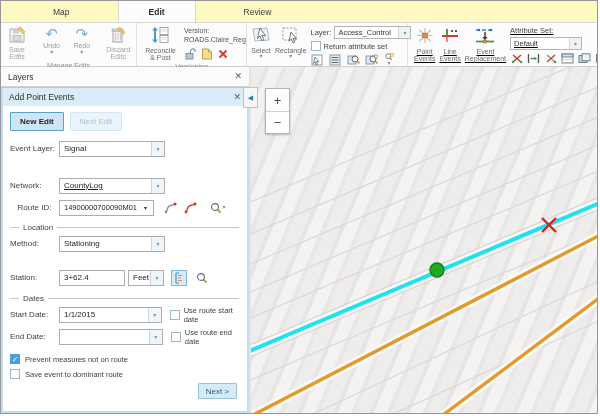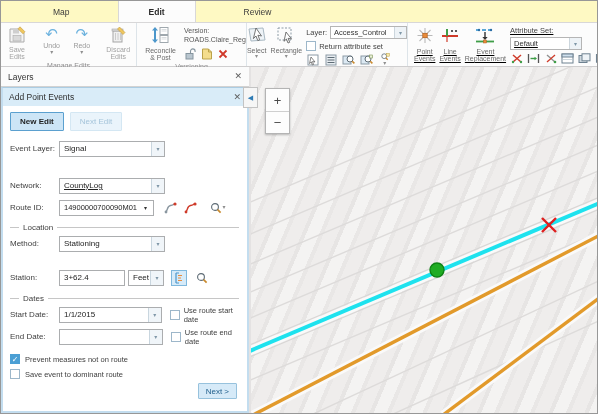--- a/index.html
+++ b/index.html
@@ -155,21 +155,21 @@
                   <path d="M1.5 1.5l7 7M8.5 1.5l-7 7" stroke="#d0392b" stroke-width="1.8"></path>
                 </svg>
             </span>
           </div>
         </div>
       </div>
       <div class="group-label">Versioning</div>
     </div>
 
     <div class="group" style="left:246px;width:161px;">
-      <div class="group-body" style="gap:4px; padding-left:4px;justify-content:flex-end;">
+      <div class="group-body" style="gap:4px; padding-left:4px;">
         <div class="big-btn" style="width:28px;">
           <span>
             <svg width="20" height="18" viewBox="0 0 20 18">
                 <path d="M2 3l14-1 2 12-14 1z" fill="#eef3f7" stroke="#a9b8c2"></path>
                 <path d="M9 2l5.5 8-3.6-.8 1.8 4.6-1.9.8-1.8-4.6-2.6 2.6z" fill="#fff" stroke="#555" stroke-width="0.8"></path>
               </svg>
           </span>
           <span class="lbl">Select</span>
           <span class="caret">▾</span>
         </div>
@@ -358,21 +358,21 @@
         </div>
 
         <div class="frow" style="margin-bottom:5px;margin-top:20px;">
           <span class="flabel">Network:</span>
           <div class="sel" style="width:106px;text-decoration:underline;">
             <span>CountyLog</span>
             <span class="dd">▾</span>
           </div>
         </div>
 
-        <div class="frow" style="margin-bottom:6px;">
+        <div class="frow" style="margin-bottom:6px;text-align:center;">
           <span class="flabel">Route ID:</span>
           <div class="sel" style="width:95px; padding-right:12px; font-size:7.5px;">
             <span>14900000700090M01</span>
             <span class="combo-dd">▾</span>
           </div>
           <span class="tool-btn" style="margin-left:8px;">
             <svg width="13" height="12" viewBox="0 0 13 12">
                 <path d="M1.5 10.5C4 8 3 4 6.5 3.5 9 3.2 10 2 11.5 1.5" fill="none" stroke="#8a97a0" stroke-width="1.4"></path>
                 <circle cx="11" cy="2" r="1.6" fill="#cf3b2a"></circle>
                 <circle cx="2" cy="10" r="1.4" fill="#8a97a0"></circle>

